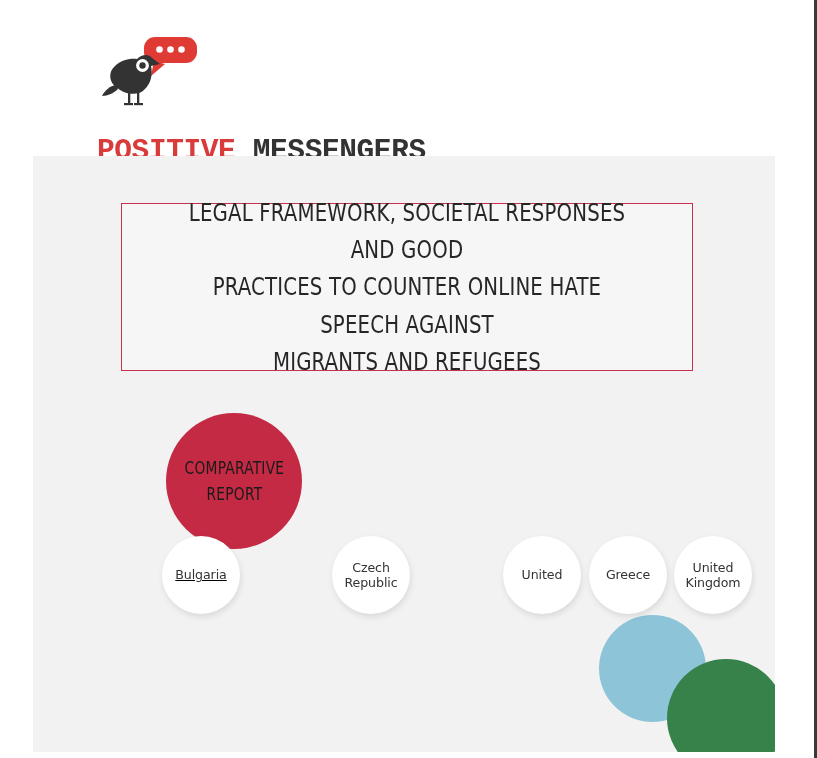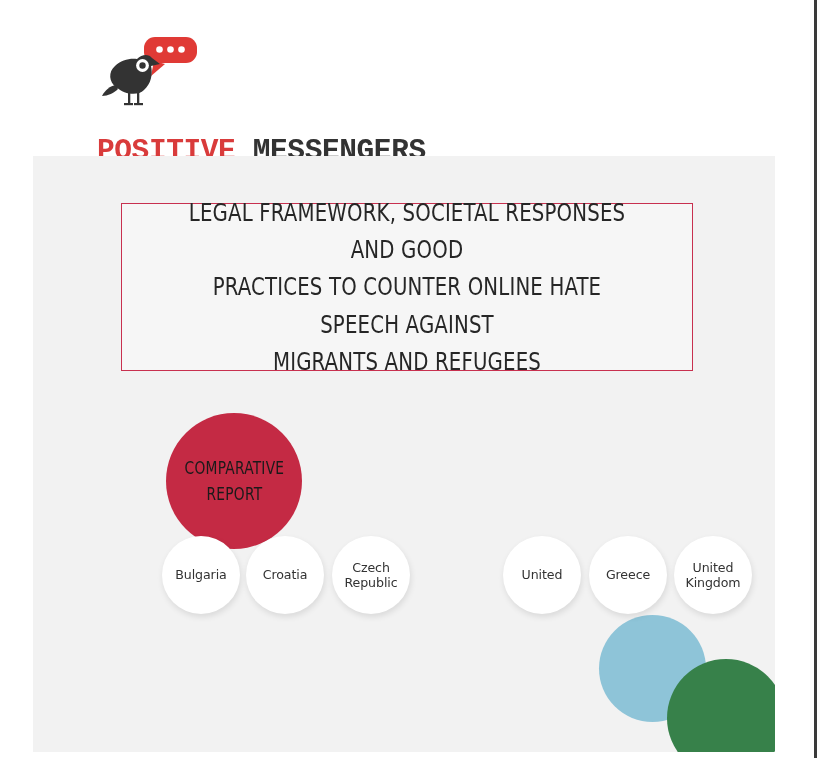--- a/index.html
+++ b/index.html
@@ -212,25 +212,22 @@
 PRACTICES TO COUNTER ONLINE HATE SPEECH AGAINST
 MIGRANTS AND REFUGEES</div>
   </div>
 
   <div id="comparative-report-circle">
     <div id="comparative-report-label">COMPARATIVE
 REPORT</div>
   </div>
 
   <div id="country-circle-row">
-      <div class="country-circle" style="left: 33px;">
+      <div class="country-circle" style="left: 33px; text-decoration: underline;">
         <div class="country-label">Bulgaria</div>
-      </div>
-      <div class="country-circle" style="left: 117px;">
-        <div class="country-label">Croatia</div>
       </div>
       <div class="country-circle" style="left: 203px; align-items: center;">
         <div class="country-label">Czech
 Republic</div>
       </div>
       <div class="country-circle" style="left: 374px;">
         <div class="country-label">United</div>
       </div>
       <div class="country-circle" style="left: 460px;">
         <div class="country-label">Greece</div>

